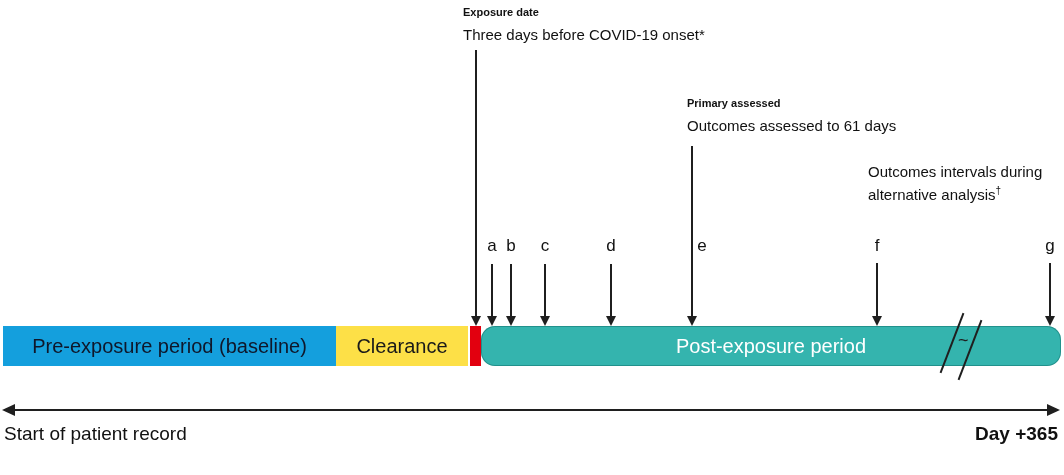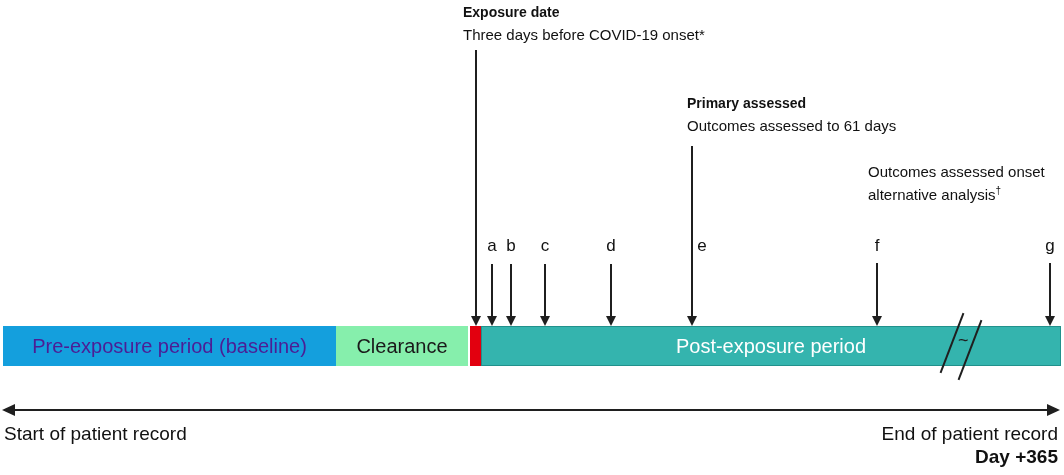--- a/index.html
+++ b/index.html
@@ -1,21 +1,21 @@
 <!DOCTYPE html>
 <html><head>
 <meta charset="utf-8">
 <style>
   html,body{margin:0;padding:0;background:#fff;}
   .canvas{
     position:relative;width:1064px;height:475px;background:#ffffff;
     font-family:"Liberation Sans",sans-serif;color:#111;overflow:hidden;
   }
   .ann{position:absolute;white-space:nowrap;}
-  .ann-title{font-weight:700;font-size:14px;line-height:21px;}
+  .ann-title{font-weight:700;font-size:11px;line-height:21px;}
   .ann-sub{font-size:15px;line-height:19px;}
   .ann-sub sup{font-size:10px;}
   .v-line{position:absolute;width:2px;background:#1f1f1f;}
   .v-head{position:absolute;width:0;height:0;
     border-left:5px solid transparent;border-right:5px solid transparent;
     border-top:10px solid #1f1f1f;}
   .marker-label{position:absolute;top:236px;width:22px;text-align:center;
     font-size:17px;line-height:20px;color:#111;}
   .bar{position:absolute;left:3px;top:326px;height:40px;display:flex;}
   .seg{display:flex;align-items:center;justify-content:center;
@@ -44,21 +44,21 @@
     <div class="ann-title">Exposure date</div>
     <div class="ann-sub" style="line-height:24px">Three days before COVID-19 onset*</div>
   </div>
 
   <div class="ann" style="left:687px;top:93px">
     <div class="ann-title">Primary assessed</div>
     <div class="ann-sub" style="line-height:24px">Outcomes assessed to 61 days</div>
   </div>
 
   <div class="ann" style="left:868px;top:162px">
-    <div class="ann-sub">Outcomes assessed onset</div>
+    <div class="ann-sub">Outcomes intervals during</div>
     <div class="ann-sub"><span>alternative analysis</span><sup>†</sup></div>
   </div>
 
   <div class="v-line" style="left:475px;top:50px;height:266px"></div>
   <div class="v-head" style="left:471px;top:316px"></div>
 
   <div id="markers-layer">
       <div class="marker-label" style="left: 481px;">a</div>
       <div class="v-line" style="left: 491px; top: 264px; height: 52px;"></div>
       <div class="v-head" style="left: 487px; top: 316px;"></div>
@@ -76,41 +76,40 @@
       <div class="v-head" style="left: 687px; top: 316px;"></div>
       <div class="marker-label" style="left: 866px;">f</div>
       <div class="v-line" style="left: 876px; top: 263px; height: 53px;"></div>
       <div class="v-head" style="left: 872px; top: 316px;"></div>
       <div class="marker-label" style="left: 1039px;">g</div>
       <div class="v-line" style="left: 1049px; top: 263px; height: 53px;"></div>
       <div class="v-head" style="left: 1045px; top: 316px;"></div>
     </div>
 
   <div class="bar">
-    <div class="seg" style="width: 333px; background: rgb(20, 159, 221); color: #4c1d95;">
+    <div class="seg" style="width: 333px; background: rgb(20, 159, 221); color: #0f172a;">
         <span>Pre-exposure period (baseline)</span>
       </div>
-    <div class="seg" style="width: 132px; background: #86efac; color: rgb(26, 26, 26);">
+    <div class="seg" style="width: 132px; background: #fde047; color: rgb(26, 26, 26);">
         <span>Clearance</span>
       </div>
     <div class="seg seg-red" style="width: 11px; background: rgb(226, 0, 15); color: rgb(255, 255, 255);"></div>
-    <div class="seg seg-post" style="width: 580px; background: rgb(52, 180, 174); color: rgb(255, 255, 255);">
+    <div class="seg seg-post" style="width: 580px; background: rgb(52, 180, 174); color: rgb(255, 255, 255); border-radius: 14px;">
         <span>Post-exposure period</span>
       </div>
   </div>
 
   <div class="break-line" style="left:951px;top:311px"></div>
   <div class="break-line" style="left:969px;top:318px"></div>
   <div class="tilde" style="left:958px;top:331px">~</div>
 
   <div class="axis-line"></div>
   <div class="axis-head-left"></div>
   <div class="axis-head-right"></div>
 
   <div class="axis-cap" style="left:4px;top:422px">
     <div>Start of patient record</div>
   </div>
   <div class="axis-cap" style="right:6px;top:422px;text-align:right">
-    <div>End of patient record</div>
     <div class="bold">Day +365</div>
   </div>
 
 </div>
 
 </body></html>

